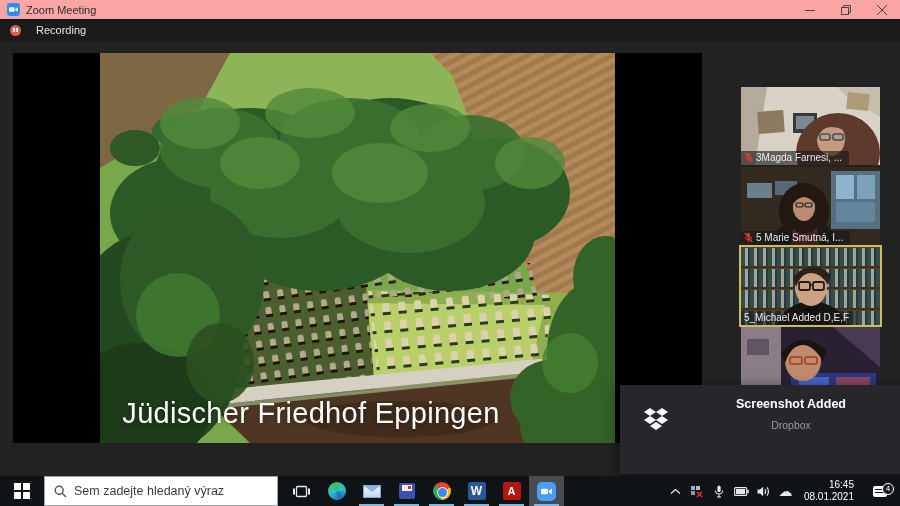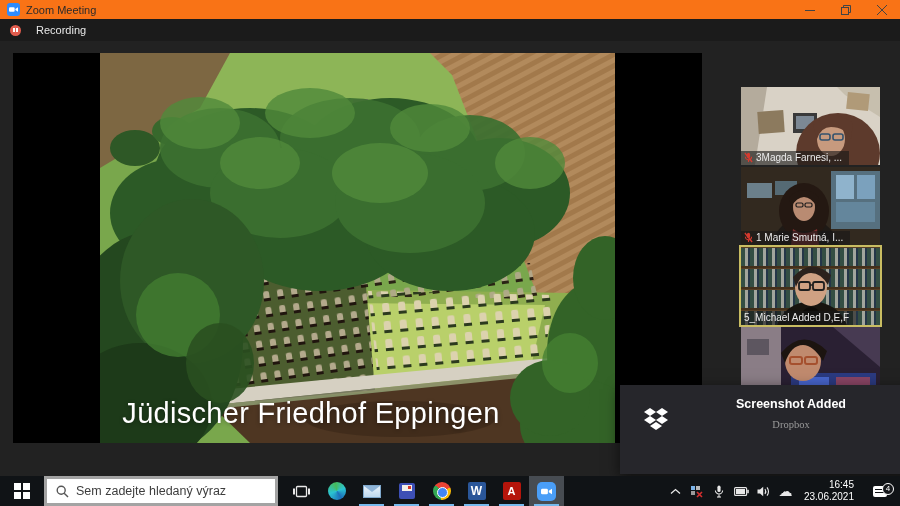--- a/index.html
+++ b/index.html
@@ -1,21 +1,21 @@
 <!DOCTYPE html>
 <html><head>
 <meta charset="utf-8">
 <style>
   * { margin:0; padding:0; box-sizing:border-box; }
   html,body { width:900px; height:506px; overflow:hidden; background:#000;
               font-family:"Liberation Sans","DejaVu Sans",sans-serif; }
   .screen { position:relative; width:900px; height:506px; background:#222; }
 
   
-  .titlebar { position:absolute; top:0; left:0; right:0; height:19px; background:#f97316;
+  .titlebar { position:absolute; top:0; left:0; right:0; height:19px; background:#fca5a5;
               display:flex; align-items:center; justify-content:space-between; }
   .tb-left { display:flex; align-items:center; gap:6px; padding-left:7px; }
   .zoom-logo { width:13px; height:13px; border-radius:3px; background:#2d8cff;
                display:flex; align-items:center; justify-content:center; }
   .tb-title { font-size:11px; color:#2b2b2b; }
   .tb-controls { display:flex; height:100%; }
   .tb-btn { width:36px; height:100%; display:flex; align-items:center; justify-content:center; }
 
   
   .meetbar { position:absolute; top:19px; left:0; right:0; height:22px; background:#1b1b1b;
@@ -43,32 +43,32 @@
             padding:1px 7px 2px 3px; max-width:139px; white-space:nowrap; }
 
   
   .toast { position:absolute; left:620px; top:344px; width:308px; height:89px;
            background:#26262b; box-shadow:0 4px 14px rgba(0,0,0,.6); z-index:6;
            display:flex; padding:12px 8px 10px 14px;text-align:center; }
   .toast-icon { width:44px; display:flex; justify-content:center; padding-top:10px; }
   .toast-text { flex:1; padding-left:6px; }
   .toast-title { color:#fff; font-size:12.5px; font-weight:bold; margin-bottom:2px; }
   .toast-body { color:#c4c4c4; font-size:12px; line-height:1.25; width:172px; }
-  .toast-src { color:#9a9a9a; font-size:10.5px; margin-top:8px;font-family:Liberation Serif, serif; }
+  .toast-src { color:#9a9a9a; font-size:10.5px; margin-top:8px; }
   .toast-side { width:22px; display:flex; flex-direction:column; align-items:center; gap:6px;
                 padding-top:2px; }
   .gear { color:#cfcfcf; font-size:12px; line-height:1; font-family:"DejaVu Sans",sans-serif; }
 
   
   .taskbar { position:absolute; bottom:0; left:0; right:0; height:30px; background:#101316;
              display:flex; align-items:stretch; z-index:10; }
   .start { width:44px; display:flex; align-items:center; justify-content:center; }
   .winlogo { display:grid; grid-template-columns:7px 7px; grid-template-rows:7px 7px; gap:1.5px; }
   .winlogo i { background:#fff; }
-  .searchbox { width:234px; background:#fff; border:3px solid #a3a3a3; display:flex;
+  .searchbox { width:234px; background:#fff; border:1px solid #a3a3a3; display:flex;
                align-items:center; gap:7px; padding-left:9px; }
   .searchbox input { border:none; outline:none; width:180px; font-size:12.5px;
                      font-family:"Liberation Sans",sans-serif; color:#222; background:transparent; }
   .searchbox input::placeholder { color:#3d3d3d; opacity:1; }
   .app { position:relative; width:35px; display:flex; align-items:center; justify-content:center; }
   .app.running::after { content:''; position:absolute; bottom:0; left:5px; right:5px; height:2px;
                         background:#76b9ed; }
   .app.active-app { background:#474c52; }
   .tv { margin-left:6px; }
   .edge-ball { width:18px; height:18px; border-radius:50%;
@@ -271,21 +271,21 @@
           <rect x="64" y="36" width="7" height="4" rx="1.5" fill="none" stroke="#1c1c1c" stroke-width="1.2"></rect>
           <path d="M52 62 Q63 70 76 62 L78 78 L50 78 Z" fill="#7c2f2f"></path>
         </svg>
         <div class="plabel">
           <svg width="9" height="11" viewBox="0 0 10 12">
               <rect x="3.2" y="0.8" width="3.6" height="6" rx="1.8" fill="#d63a2f"></rect>
               <path d="M1.6 5.2 a3.4 3.4 0 0 0 6.8 0" fill="none" stroke="#d63a2f" stroke-width="1.2"></path>
               <line x1="5" y1="8.8" x2="5" y2="11" stroke="#d63a2f" stroke-width="1.2"></line>
               <line x1="1" y1="1" x2="9" y2="11" stroke="#d63a2f" stroke-width="1.4"></line>
             </svg>
-          <span>1 Marie Smutná, I...</span>
+          <span>5 Marie Smutná, I...</span>
         </div>
       </div>
 
       <div class="thumb active">
         <svg width="139" height="78" viewBox="0 0 139 78">
           <defs>
             <pattern id="books" width="9" height="21" patternUnits="userSpaceOnUse">
               <rect width="9" height="21" fill="#6b4d2c"></rect>
               <rect x="0" y="1" width="4" height="18" fill="#3d6256"></rect>
               <rect x="4" y="1" width="3" height="18" fill="#cfd6cc"></rect>
@@ -433,21 +433,21 @@
       <span class="tray-ic">
         <svg width="13" height="11" viewBox="0 0 13 11">
             <polygon points="0.5,3.6 3,3.6 6.2,0.8 6.2,10.2 3,7.4 0.5,7.4" fill="#e8e8e8"></polygon>
             <path d="M8 3 q1.6 2.5 0 5" fill="none" stroke="#e8e8e8" stroke-width="1.1"></path>
             <path d="M10 1.4 q3 4.1 0 8.2" fill="none" stroke="#e8e8e8" stroke-width="1.1"></path>
           </svg>
       </span>
       <span class="tray-ic cloud-glyph">☁</span>
       <div class="clock">
         <div>16:45</div>
-        <div>23.06.2021</div>
+        <div>08.01.2021</div>
       </div>
       <div class="action">
         <span class="ac-bubble"></span>
         <span class="ac-badge">4</span>
       </div>
     </div>
   </div>
 </div>
 
 </body></html>

